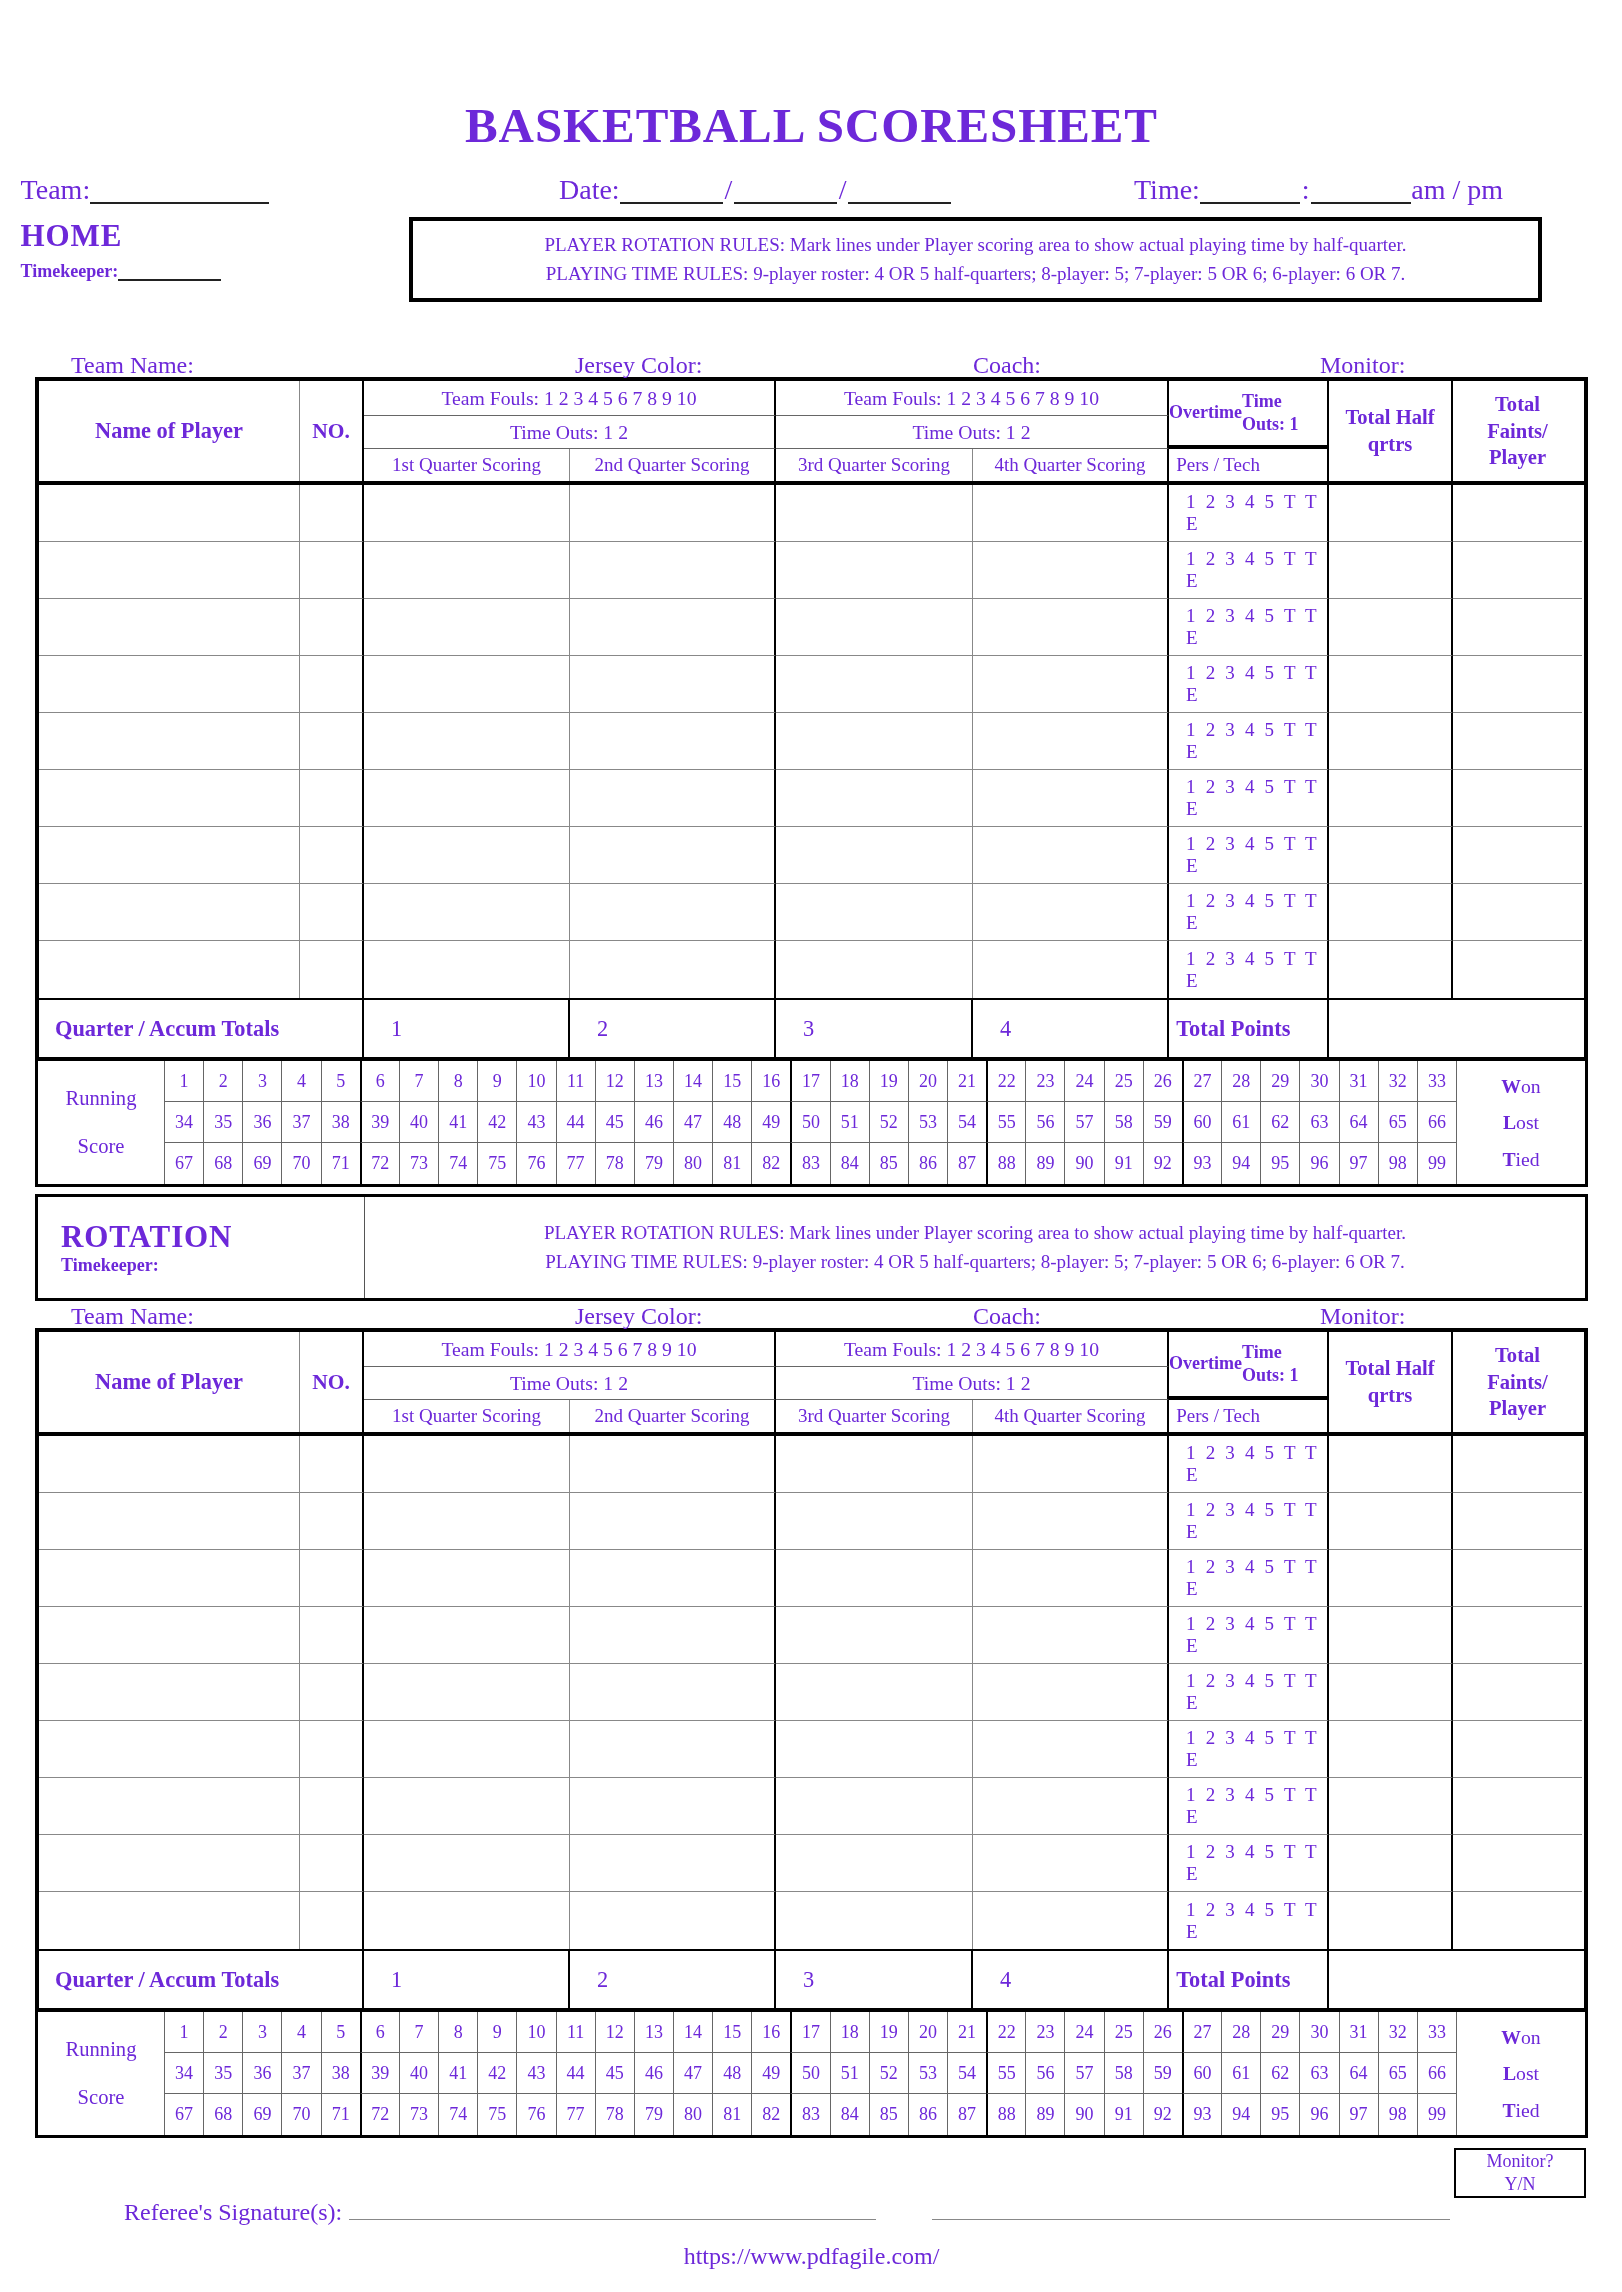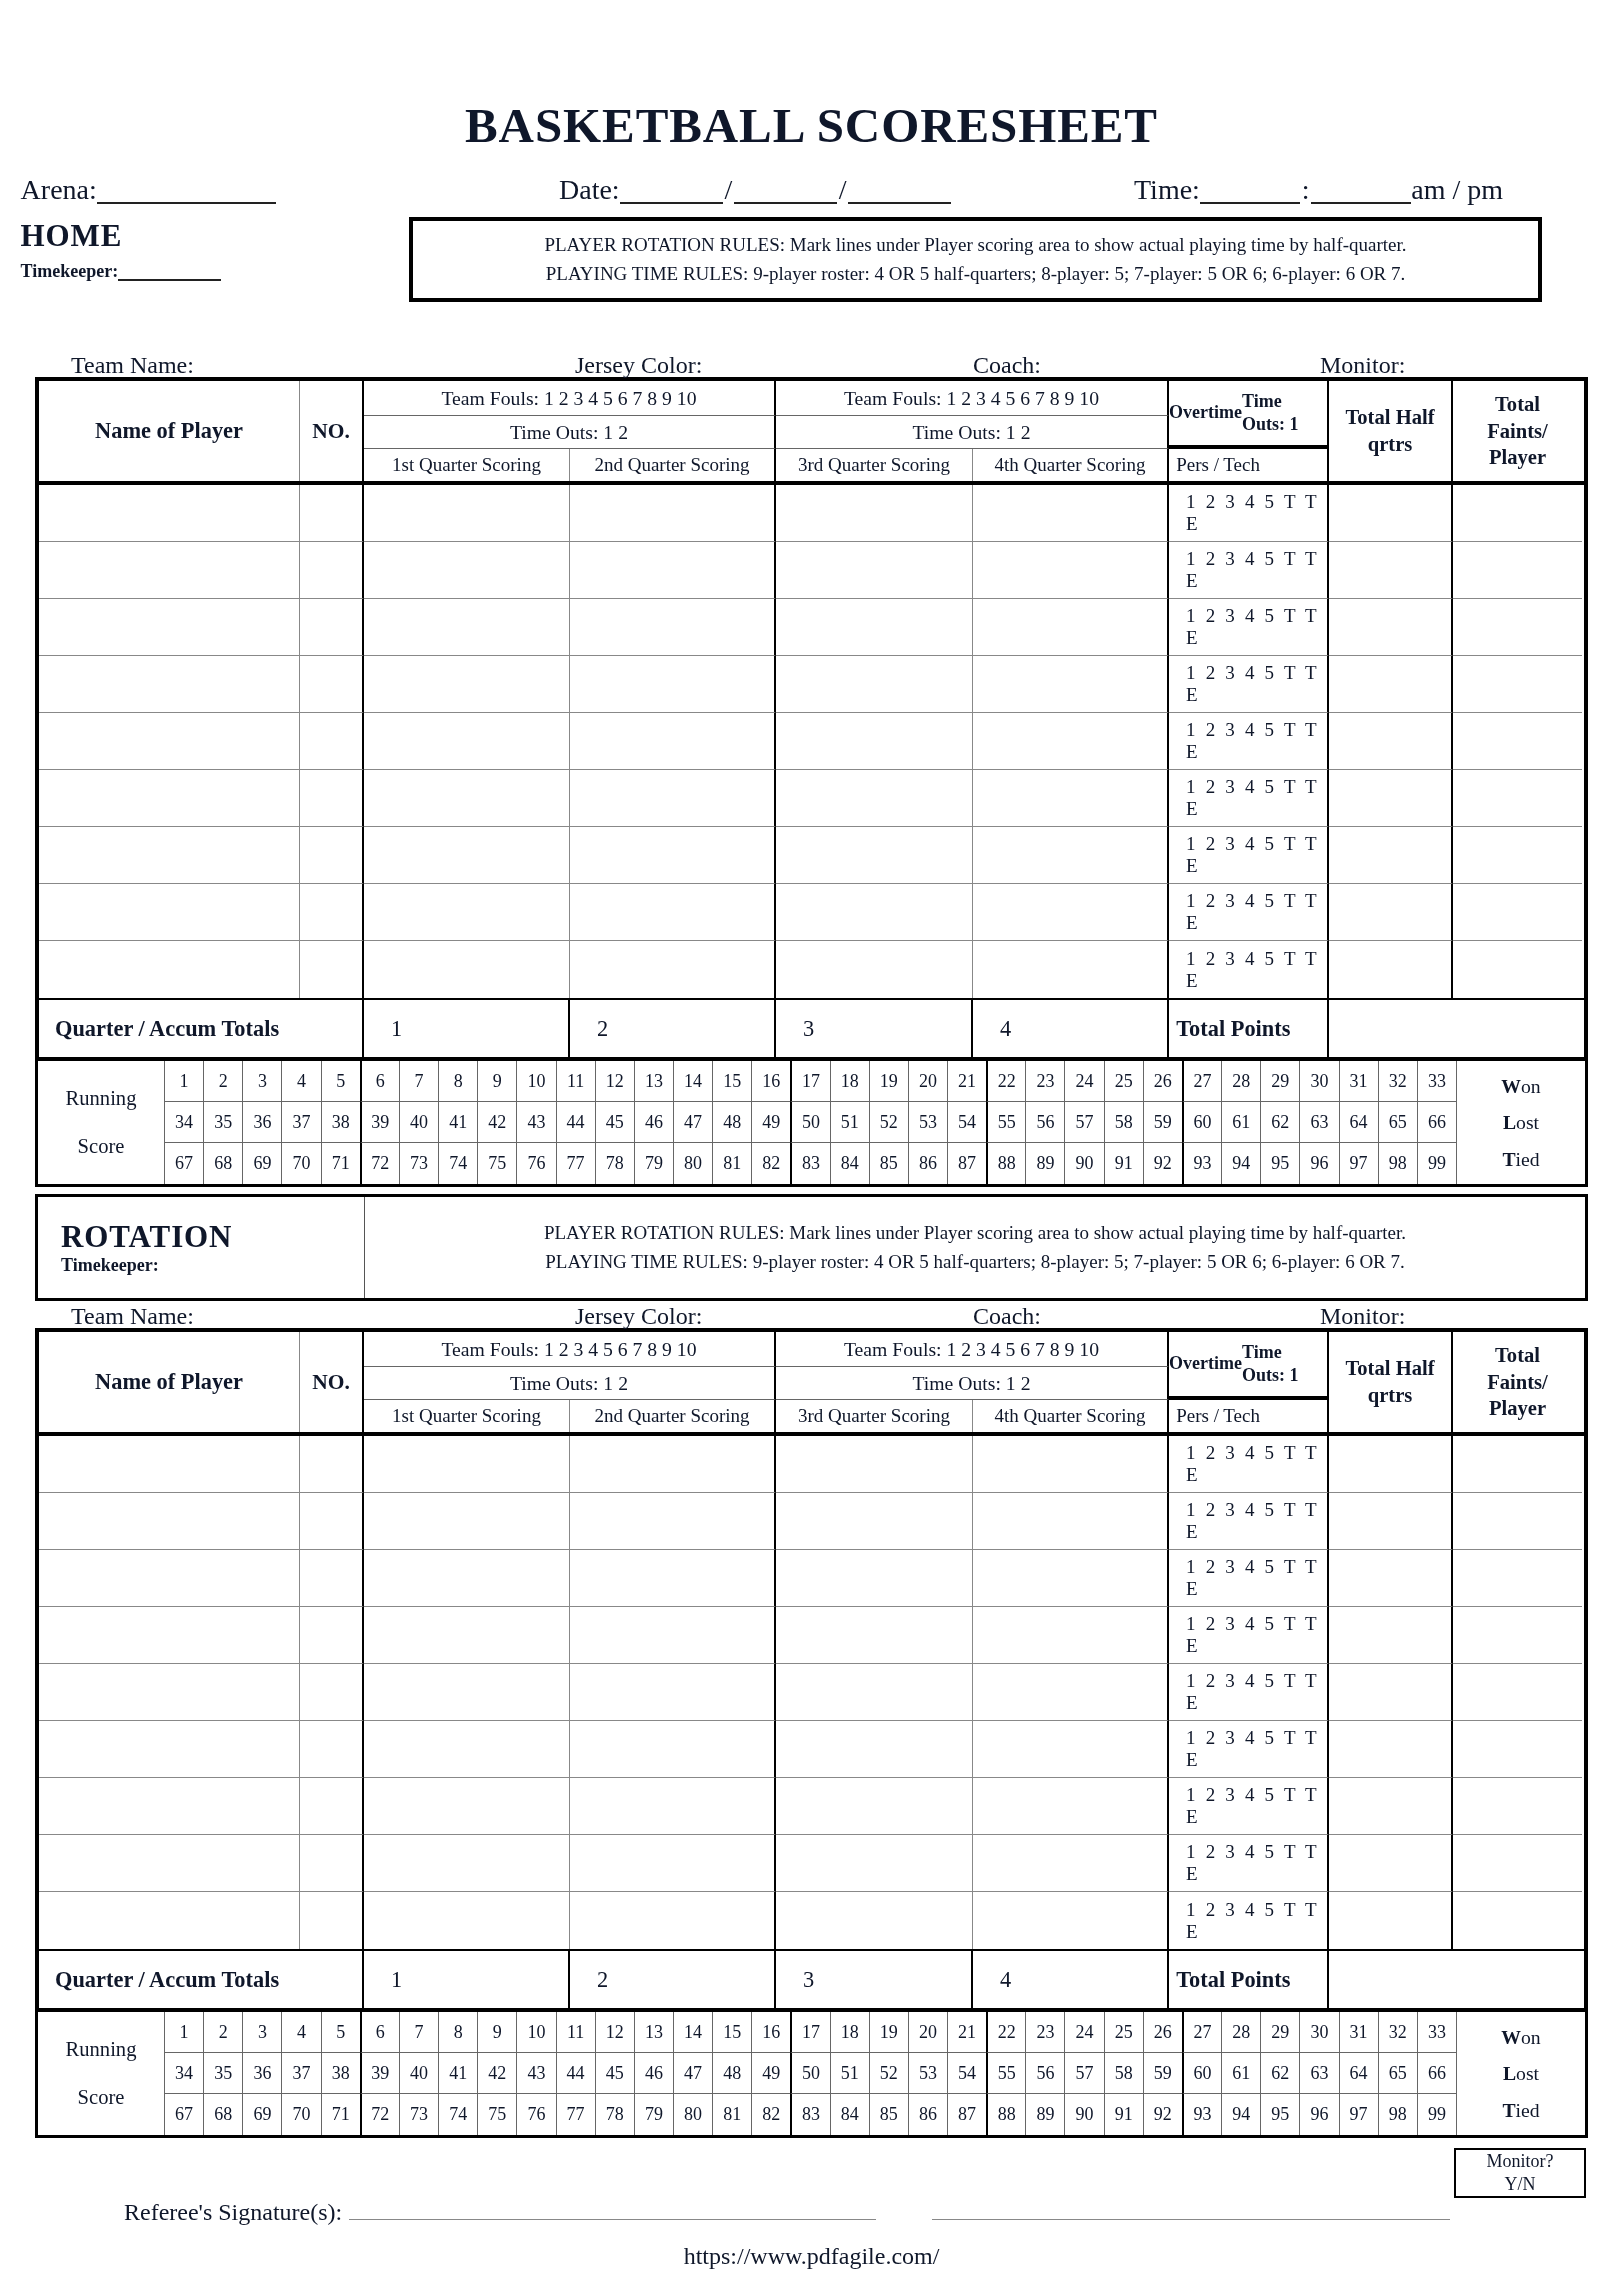--- a/index.html
+++ b/index.html
@@ -1,17 +1,17 @@
 <!DOCTYPE html>
 <html style="font-size:14.3px"><head>
 <meta charset="utf-8">
 <style>
   html,body{margin:0;padding:0;background:#fff;}
   .page{position:relative;width:1623px;height:2293px;background:#fff;
-        font-family:"Liberation Serif",serif;color:#0f172a;overflow:hidden;}
+        font-family:"Liberation Serif",serif;color:#6d28d9;overflow:hidden;}
 
   .title{position:absolute;top:97px;left:0;width:100%;text-align:center;
          font-size:49px;font-weight:bold;letter-spacing:0.9px;}
 
   
   .info-field{position:absolute;top:172px;font-size:28px;white-space:nowrap;}
   .f-arena{left:20.6px;}
   .f-date{left:559px;}
   .f-time{left:1134px;}
   .uline{display:inline-block;border-bottom:2.7px solid #222;height:30px;vertical-align:-5.4px;}
@@ -108,21 +108,21 @@
   .footer-url{position:absolute;left:0;top:2243px;width:100%;text-align:center;font-size:24px;}
 </style>
 </head>
 <body>
 
 <div class="page">
 
   <div class="title">BASKETBALL SCORESHEET</div>
 
   <div class="info-field f-arena">
-    <span>Arena:</span><span class="uline w200"></span>
+    <span>Team:</span><span class="uline w200"></span>
   </div>
   <div class="info-field f-date">
     <span>Date:</span><span class="uline w115"></span><span class="sep">/</span><span class="uline w115"></span><span class="sep">/</span><span class="uline w115"></span>
   </div>
   <div class="info-field f-time">
     <span>Time:</span><span class="uline w112"></span><span class="sep">:</span><span class="uline w112"></span><span>am / pm</span>
   </div>
 
   <div class="home-id">
     <div class="home-name">HOME</div>

